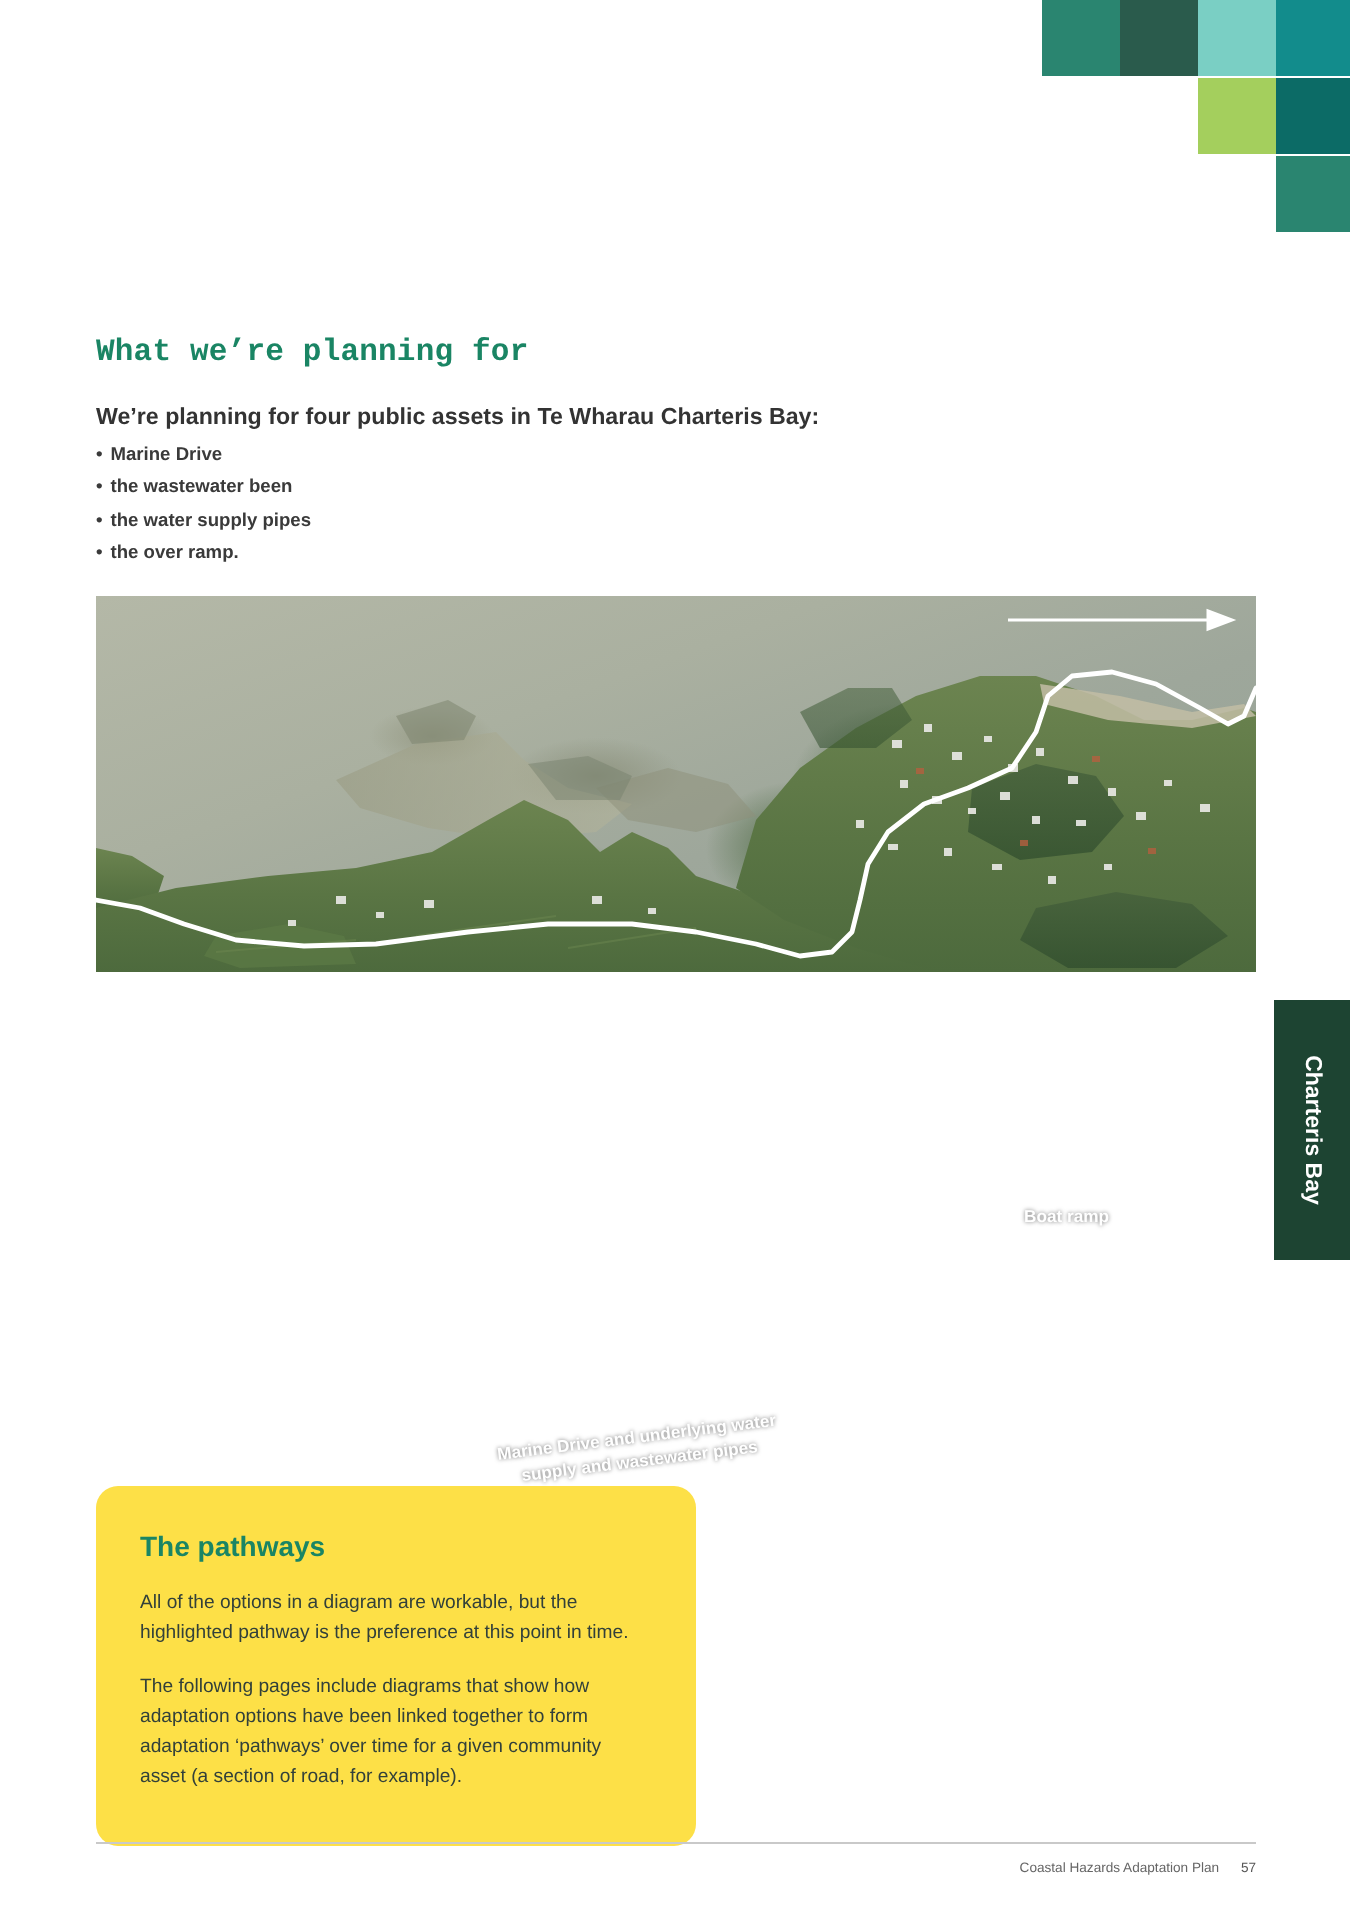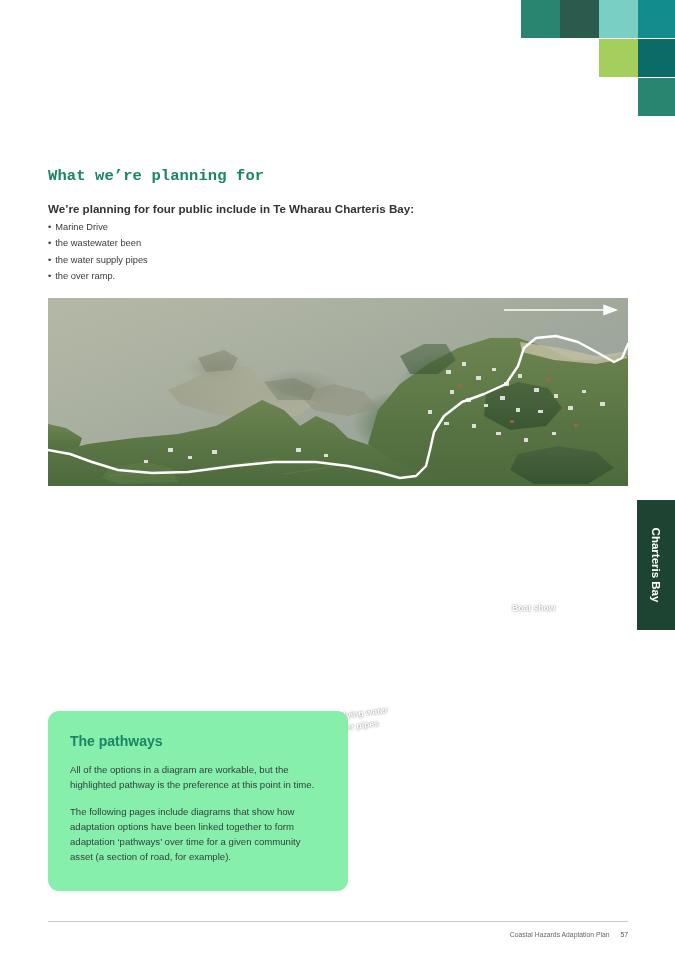--- a/index.html
+++ b/index.html
@@ -21,21 +21,21 @@
   }
   #page-subheading{
     position:absolute;left:48px;top:192px;
     font-size:11.6px;font-weight:bold;color:#333333;
   }
   #asset-list{
     position:absolute;left:48px;top:219px;
     list-style:none;margin:0;padding:0;
     font-size:9.3px;color:#3a3a3a;line-height:16.4px;
   }
-  #asset-list li{white-space:nowrap;}
+  #asset-list li{white-space:nowrap;font-weight:bold;}
   #asset-list li:before{content:"\2022";margin-right:4px;color:#3a3a3a;}
 
   
   #aerial-figure{position:absolute;left:48px;top:298px;width:580px;height:188px;}
   #aerial-photo{
     position:absolute;inset:0;overflow:hidden;
     background:
       
       radial-gradient(ellipse 70px 34px at 505px 172px, #2e4a2c 0%, rgba(46,74,44,0) 72%),
       radial-gradient(ellipse 46px 22px at 556px 150px, #33502f 0%, rgba(51,80,47,0) 75%),
@@ -115,21 +115,21 @@
     <div class="sq" style="left: 0px; top: 0px; background: rgb(42, 133, 112);"></div>
     <div class="sq" style="left: 39px; top: 0px; background: rgb(42, 91, 76);"></div>
     <div class="sq" style="left: 78px; top: 0px; background: rgb(122, 207, 196);"></div>
     <div class="sq" style="left: 117px; top: 0px; background: rgb(18, 140, 140);"></div>
     <div class="sq" style="left: 78px; top: 39px; background: rgb(164, 207, 93);"></div>
     <div class="sq" style="left: 117px; top: 39px; background: rgb(12, 107, 102);"></div>
     <div class="sq" style="left: 117px; top: 78px; background: rgb(42, 133, 112);"></div>
   </div>
 
 <h1 id="page-heading" style="color: rgb(26, 133, 100); font-family: Liberation Mono, monospace;">What we’re planning for</h1>
-<h2 id="page-subheading">We’re planning for four public include in Te Wharau Charteris Bay:</h2>
+<h2 id="page-subheading">We’re planning for four public assets in Te Wharau Charteris Bay:</h2>
 <ul id="asset-list">
     <li>Marine Drive</li>
     <li>the wastewater been</li>
     <li>the water supply pipes</li>
     <li>the over ramp.</li>
   </ul>
 
 <figure id="aerial-figure" style="margin:0;">
   <div id="aerial-photo">
 
@@ -227,30 +227,30 @@
         <line x1="456" y1="12" x2="556" y2="12"></line>
         <polygon points="556,7.5 568,12 556,16.5"></polygon>
       </g>
     </svg>
   </div>
 
   <div class="map-label" id="label-marine-drive">
     <span>Marine Drive and underlying water</span><br>
     <span>supply and wastewater pipes</span>
   </div>
-  <div class="map-label" id="label-boat-ramp">Boat show</div>
+  <div class="map-label" id="label-boat-ramp">Boat ramp</div>
 
   <figcaption id="aerial-caption">An aerial view showing the location of key assets.</figcaption>
 </figure>
 
 <div id="side-tab" style="background: rgb(29, 68, 50);">
   <span id="side-tab-label">Charteris Bay</span>
 </div>
 
-<section id="pathways-box" style="background: #86efac;">
+<section id="pathways-box" style="background: #fde047; margin-top: 32px;">
   <h3 id="pathways-title" style="color: rgb(26, 133, 100);">The pathways</h3>
   <div id="pathways-body">
       <p class="pathways-para">All of the options in a diagram are workable, but the highlighted pathway is the preference at this point in time.</p>
       <p class="pathways-para">The following pages include diagrams that show how adaptation options have been linked together to form adaptation ‘pathways’ over time for a given community asset (a section of road, for example).</p>
     </div>
 </section>
 
 <div id="footer-rule"></div>
 <div id="footer-text">
   <span>Coastal Hazards Adaptation Plan</span>

